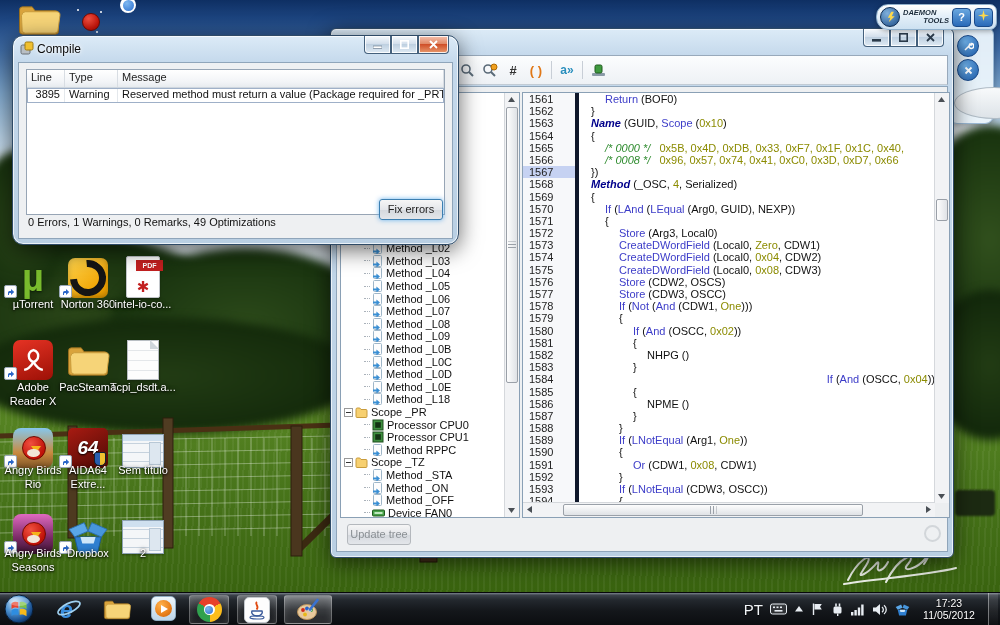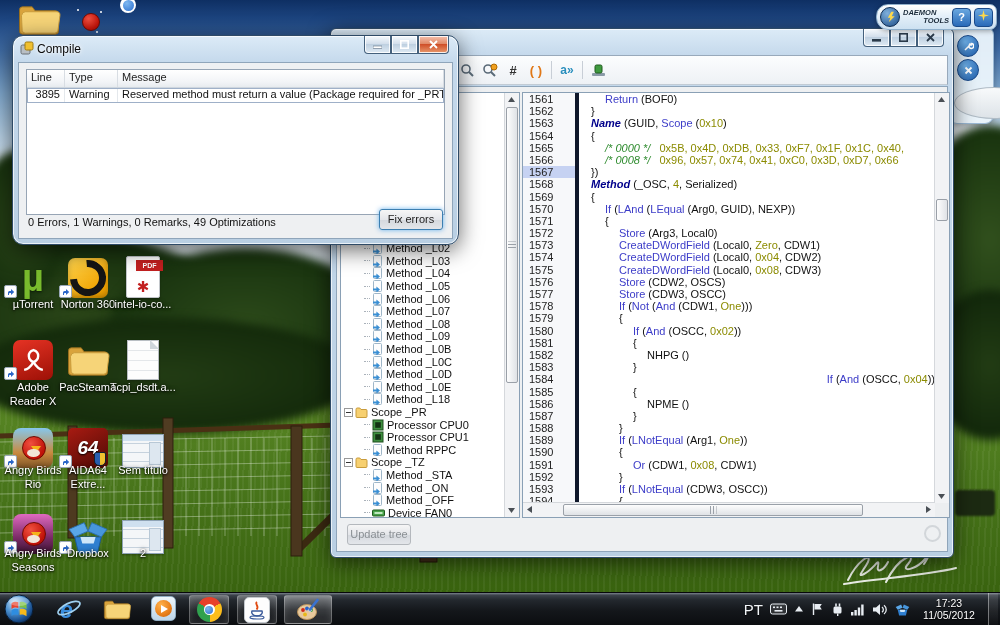--- a/index.html
+++ b/index.html
@@ -100,21 +100,21 @@
   .compile-client{top:26px;}
   .ctable{position:absolute;left:7px;right:7px;top:6px;height:144px;background:#fff;border:1px solid #97a5b5;overflow:hidden;}
   .chead{display:flex;height:17px;background:linear-gradient(#fff,#f2f4f7 70%,#e7ebef);
     border-bottom:1px solid #ced6de;font-size:11px;color:#222;}
   .chead .hc{padding:1px 4px;border-right:1px solid #d8dde3;box-sizing:border-box;}
   .crow-data{display:flex;height:15px;font-size:11px;color:#111;outline:1px solid #9fb0c8;outline-offset:-1px;}
   .crow-data .dc{padding:0 4px;box-sizing:border-box;white-space:nowrap;overflow:hidden;}
   .cstatus{position:absolute;left:9px;bottom:10px;font-size:11px;color:#111;}
   .btn{font-size:11px;color:#222;text-align:center;border-radius:3px;
     background:linear-gradient(180deg,#f6f6f6,#e4e6ea 50%,#d4d8dd 51%,#e3e6ea);}
-  .fix-btn{position:absolute;right:9px;bottom:8px;width:62px;height:19px;line-height:19px;
+  .fix-btn{position:absolute;right:9px;bottom:18px;width:62px;height:19px;line-height:19px;
     border:1px solid #3c7fb1;box-shadow:0 0 5px rgba(90,170,235,.9);}
 
   
   .etoolbar{position:absolute;left:5px;right:5px;top:26px;height:30px;
     background:linear-gradient(#fcfdfe,#eef1f5);border:1px solid #98a9bb;border-bottom-color:#c2cbd4;
     box-sizing:border-box;display:flex;align-items:center;gap:7px;padding-left:122px;}
   .tbi{display:flex;align-items:center;justify-content:center;height:20px;min-width:16px;}
   .tbi.txt{font-weight:bold;font-size:13px;}
   .tbsep{width:1px;height:18px;background:#c8ced6;}
   .eclient{top:57px;}

